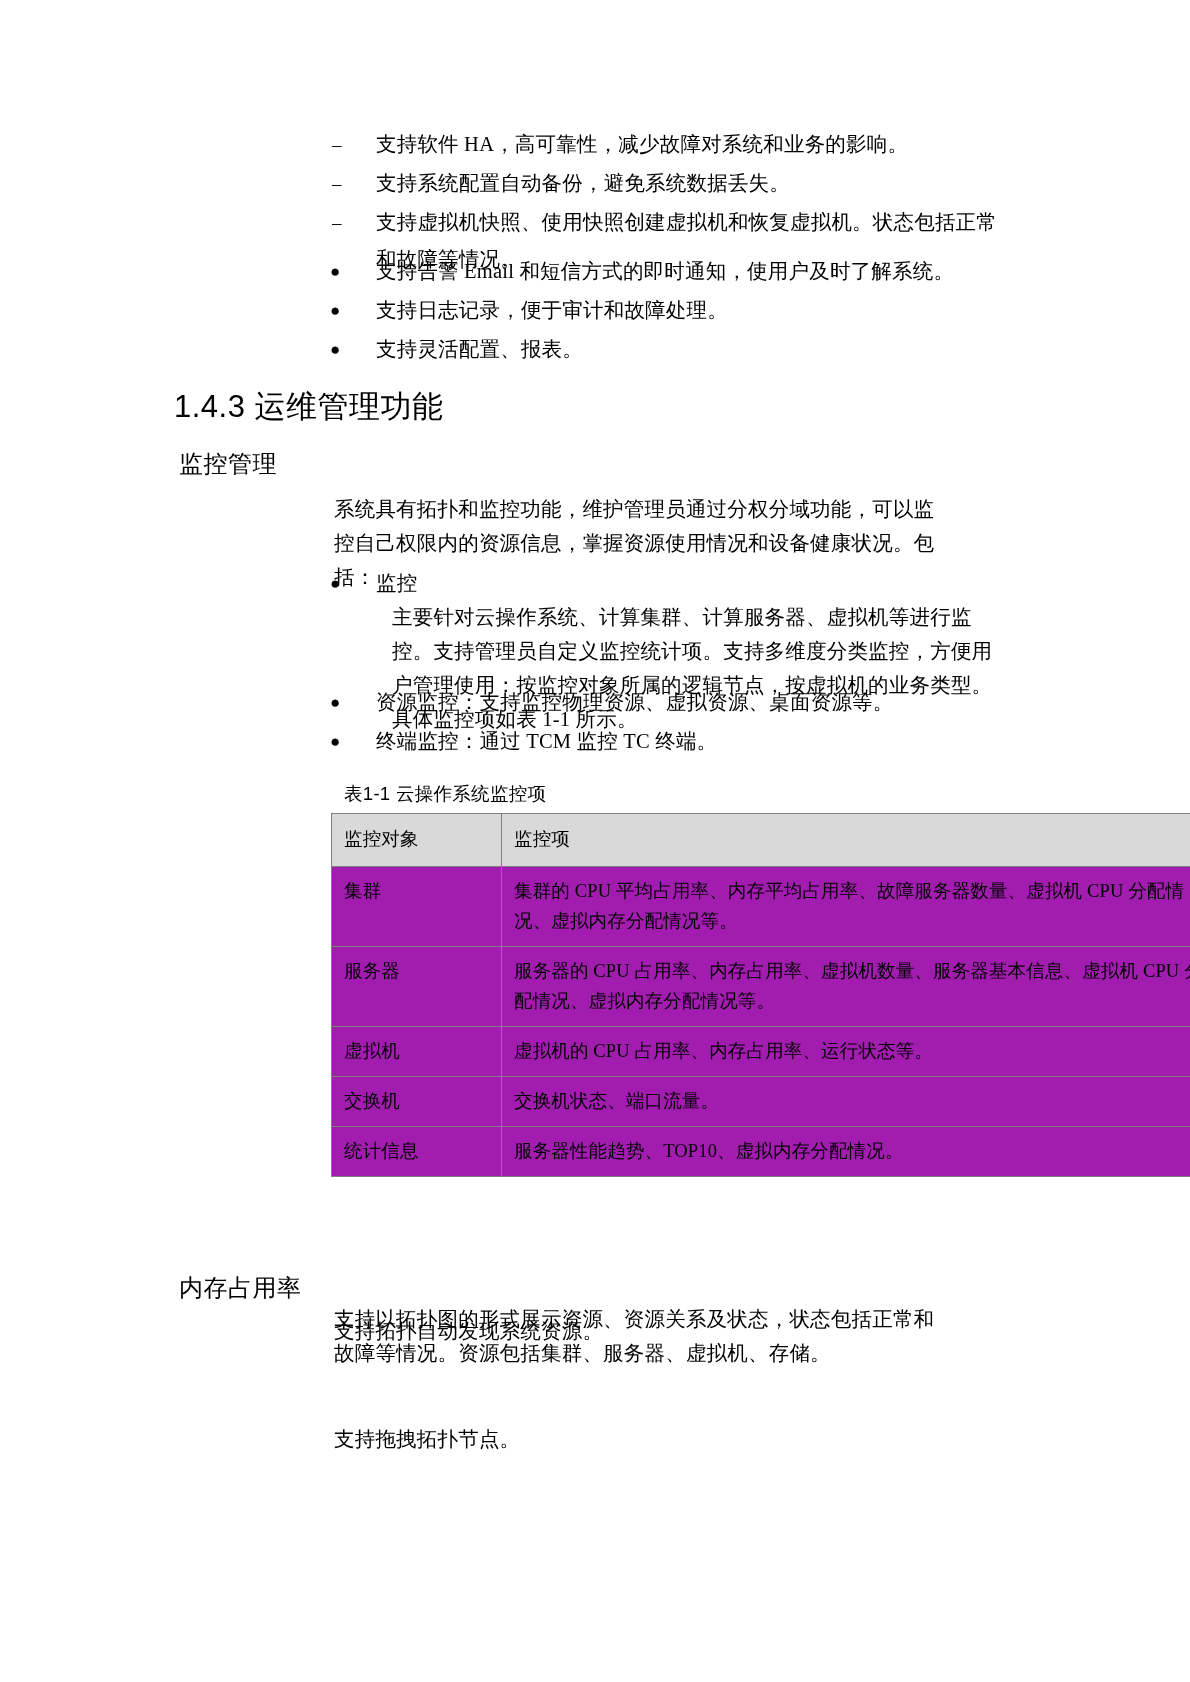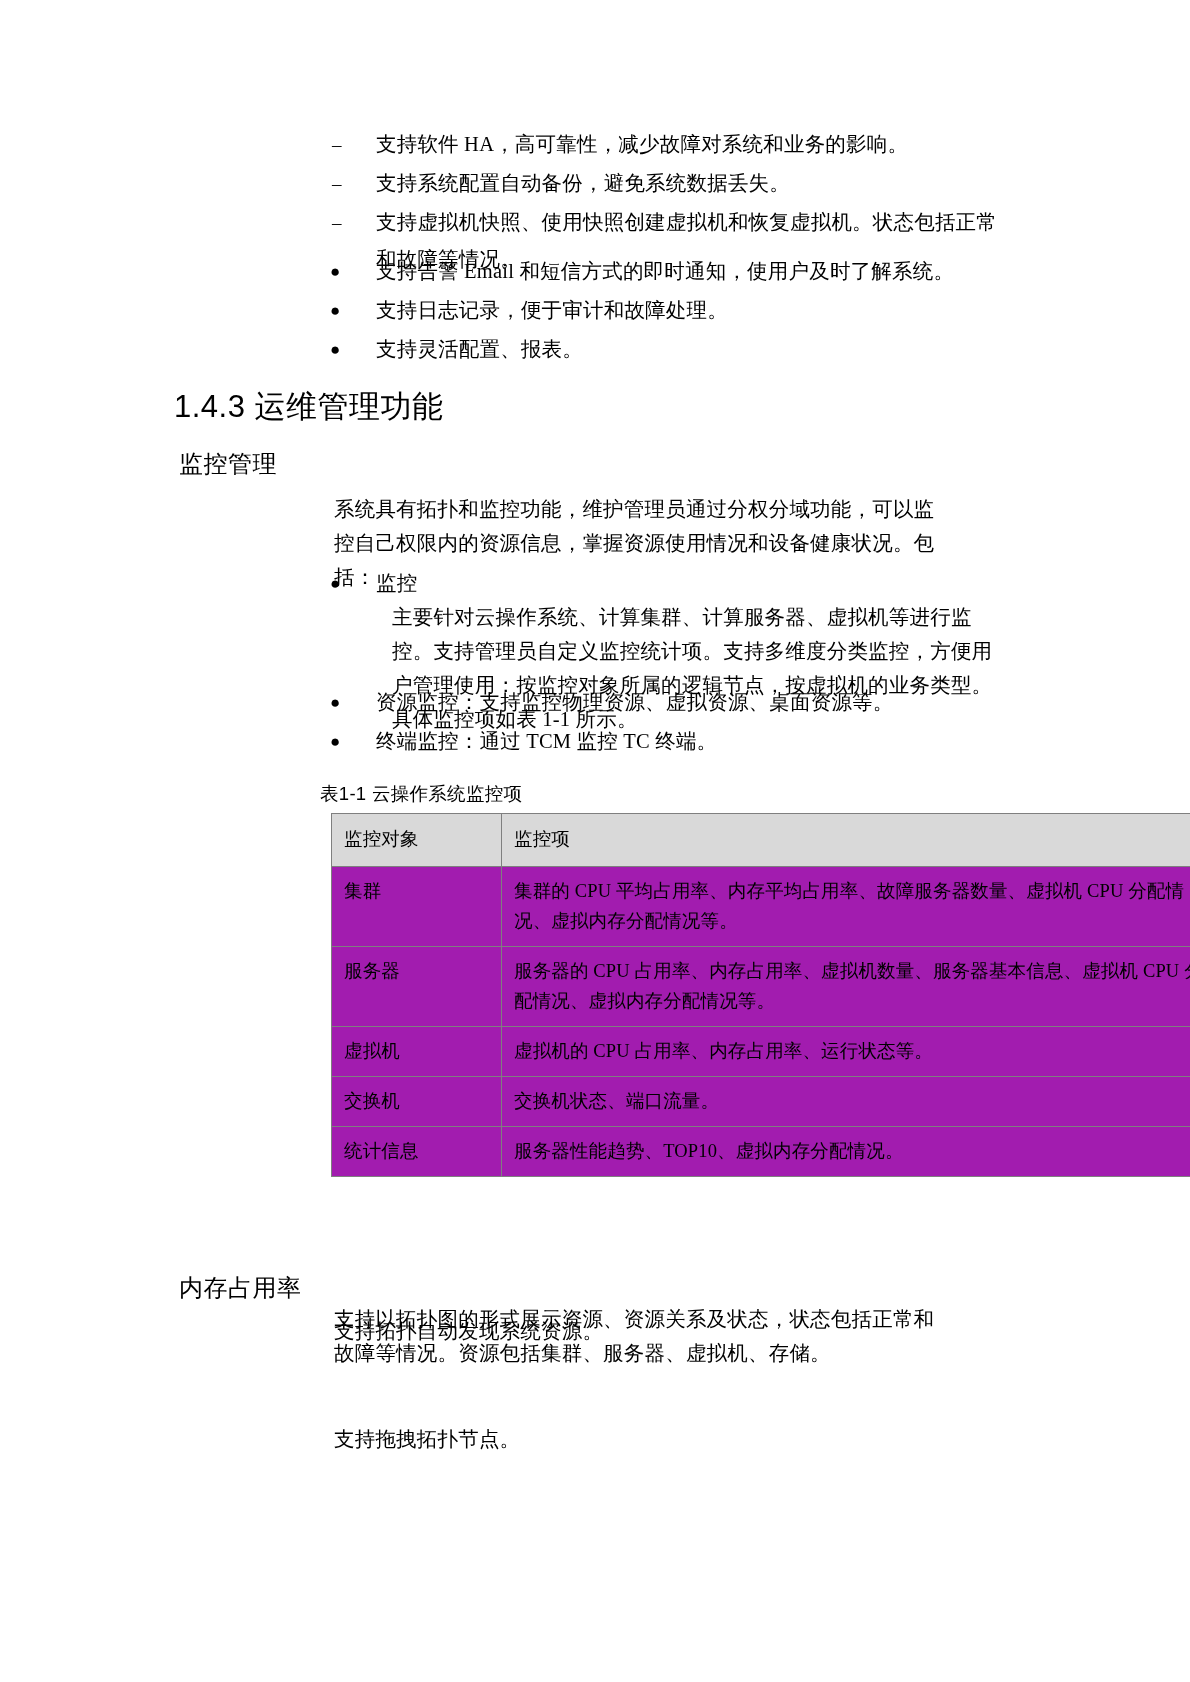--- a/index.html
+++ b/index.html
@@ -92,21 +92,21 @@
   .para {
     font-size: 20.5px;
     line-height: 34px;
     letter-spacing: 0.2px;
     margin: 12px;
   }
 
   
   .tbl-caption {
     position: absolute;
-    left: 320px;
+    left: 344px;
     font-family: "Liberation Sans", sans-serif;
     font-size: 18.5px;
     letter-spacing: 0.3px;
     white-space: nowrap;
   }
   table.doc-table {
     position: absolute;
     left: 331px;
     width: 892px;
     border-collapse: collapse;

